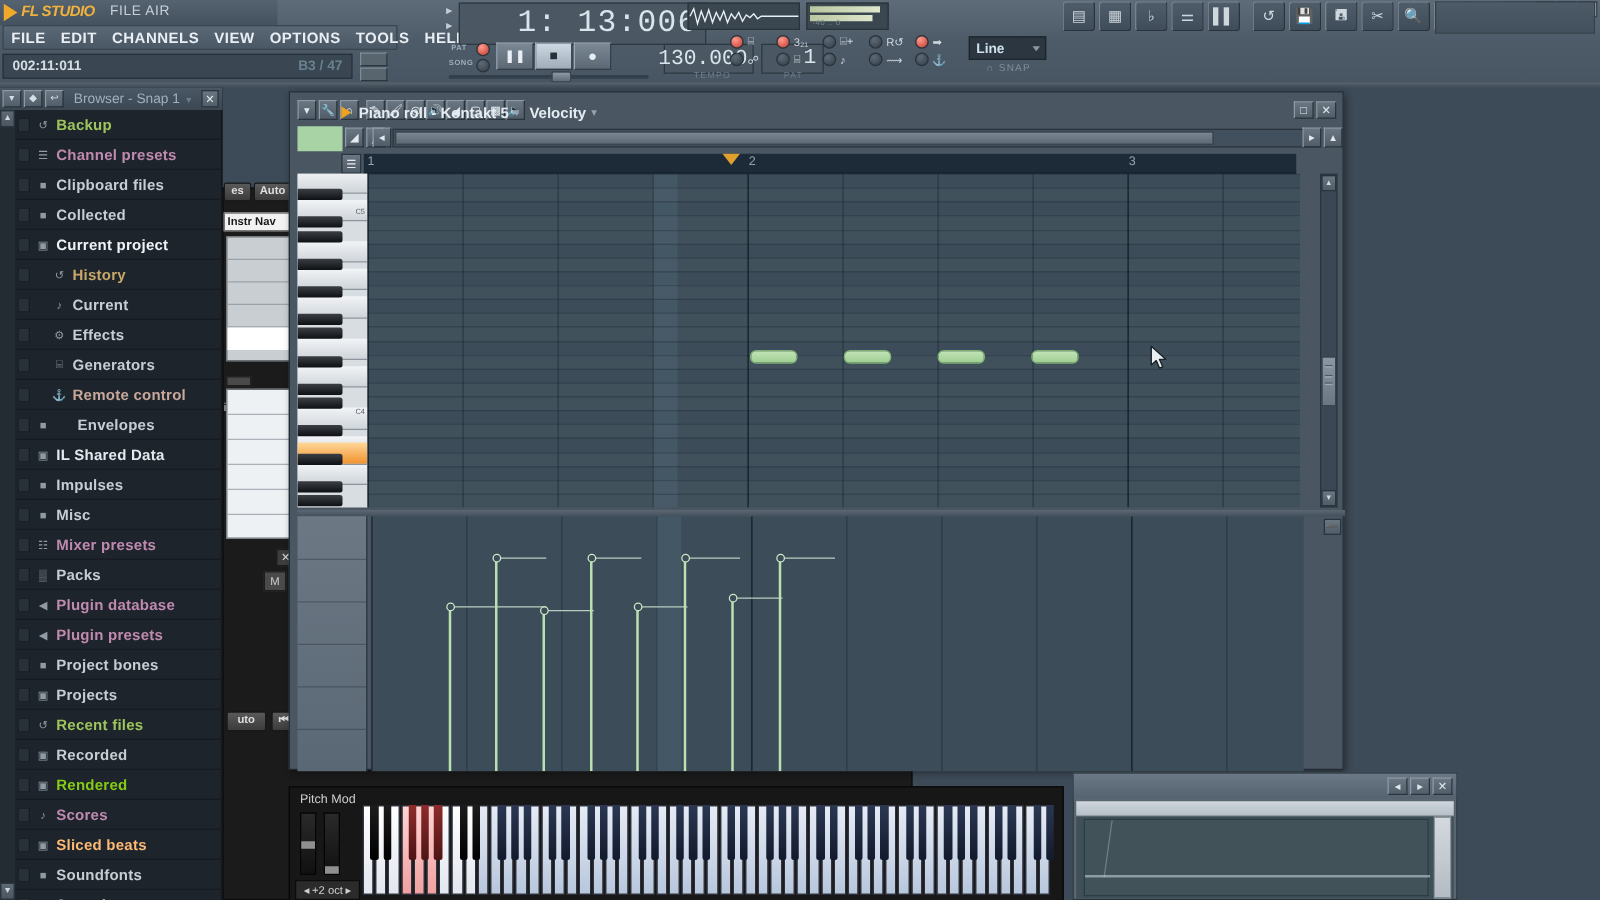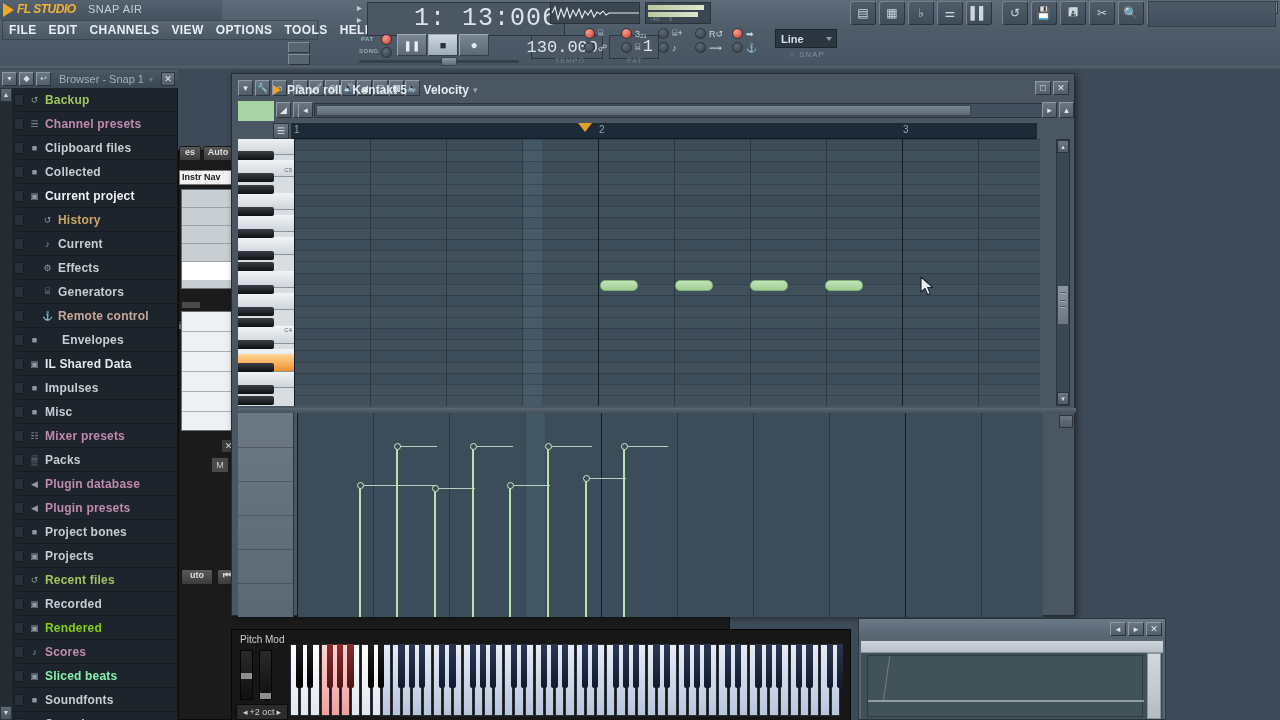--- a/index.html
+++ b/index.html
@@ -279,39 +279,43 @@
 </head>
 <body>
 
 <div id="app">
 
   <div id="topbar" class="abs noselect">
 
     <div id="fl-logo-box" class="abs">
       <div id="fl-logo-tri" class="abs"></div>
       <div id="fl-wordmark" class="abs">FL STUDIO</div>
-      <div id="team-air" class="abs">SNAP AIR</div>
+      <div id="team-air" class="abs">FILE AIR</div>
     </div>
 
     <div id="win-btns" class="abs">
       <div class="win-btn">▾</div>
       <div class="win-btn">□</div>
       <div class="win-btn">✕</div>
     </div>
 
     <div id="menubar" class="abs">
       <div class="menu-item">FILE</div>
       <div class="menu-item">EDIT</div>
       <div class="menu-item">CHANNELS</div>
       <div class="menu-item">VIEW</div>
       <div class="menu-item">OPTIONS</div>
       <div class="menu-item">TOOLS</div>
       <div class="menu-item">HELP</div>
     </div>
 
+    <div id="hintbar" class="abs">
+      <span id="hint-left">002:11:011</span>
+      <span id="hint-right">B3 / 47</span>
+    </div>
     <div class="abs bevel-up" style="left:288px;top:42px;width:22px;height:11px;background:#58656f;"></div>
     <div class="abs bevel-up" style="left:288px;top:54px;width:22px;height:11px;background:#58656f;"></div>
 
     <div id="transport" class="abs">
       <div class="abs ps-lbl" style="left:2px;top:4px;">▶</div>
       <div class="abs ps-lbl" style="left:2px;top:16px;">▶</div>
 
       <div id="time-lcd" class="abs">
         <span id="time-val">1: 13:006</span>
       </div>
@@ -569,21 +573,21 @@
           <div class="br-lbl" style="color: #84cc16; text-align: right;">Rendered</div>
         </div>
         <div class="br-row">
           <div class="br-exp"></div>
           <div class="br-ico">♪</div>
           <div class="br-lbl" style="color: rgb(192, 138, 176);">Scores</div>
         </div>
         <div class="br-row">
           <div class="br-exp"></div>
           <div class="br-ico">▣</div>
-          <div class="br-lbl" style="color: #86efac;">Sliced beats</div>
+          <div class="br-lbl" style="color: #fdba74;">Sliced beats</div>
         </div>
         <div class="br-row">
           <div class="br-exp"></div>
           <div class="br-ico">■</div>
           <div class="br-lbl" style="color: rgb(199, 205, 211);">Soundfonts</div>
         </div>
         <div class="br-row">
           <div class="br-exp"></div>
           <div class="br-ico">■</div>
           <div class="br-lbl" style="color: rgb(199, 205, 211);">Speech</div>

